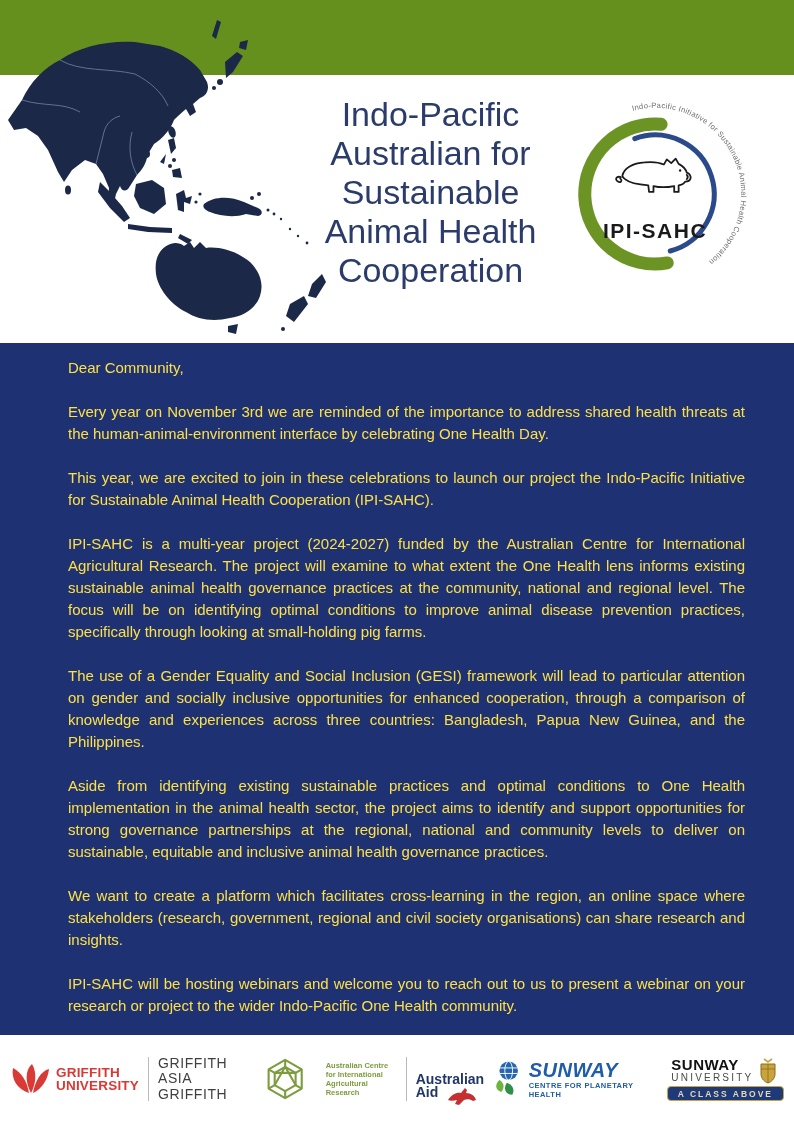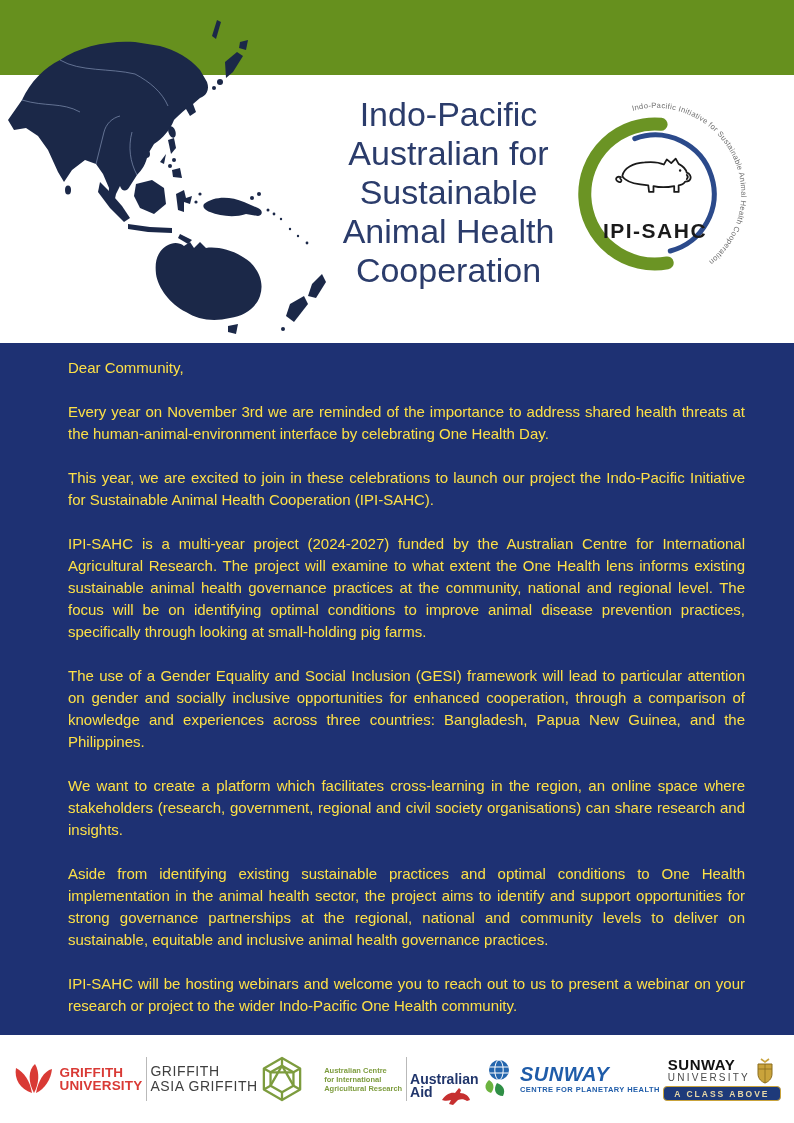--- a/index.html
+++ b/index.html
@@ -3,33 +3,33 @@
 <meta charset="utf-8">
 <style>
   html,body { margin:0; padding:0; }
   body { width:794px; height:1123px; font-family:"Liberation Sans", sans-serif; background:#ffffff; }
   .page { position:relative; width:794px; height:1123px; overflow:hidden; background:#ffffff; }
 
   .topbar { position:absolute; top:0; left:0; width:794px; height:75px; background:#66901e; }
 
   .map-wrap { position:absolute; top:12px; left:0; width:350px; height:365px; z-index:3; pointer-events:none; }
 
-  .title { position:absolute; top:95px; left:266px; width:365px; z-index:2;
+  .title { position:absolute; top:95px; left:248px; width:365px; z-index:2;
            text-align:center; color:#2b3c6b; font-size:34px; line-height:39px; font-weight:400; }
 
   .logo-wrap { position:absolute; top:88px; left:573px; width:210px; height:215px; z-index:2; }
 
   .bodysec { position:absolute; top:343px; left:0; width:794px; height:692px; background:#1e3173;
              box-sizing:border-box; padding:14px 49px 0 68px; color:#fde047;
              font-size:15px; line-height:22px; }
   .bodysec p { margin:0 0 22px 0; text-align:justify; }
   .bodysec p.salutation { text-align:left; }
 
   .footer { position:absolute; top:1035px; left:0; width:794px; height:88px; background:#ffffff;
-            display:flex; align-items:center; justify-content:space-evenly; padding:16px 10px; box-sizing:border-box; }
+            display:flex; align-items:center; justify-content:space-evenly; padding:16px 10px; box-sizing:border-box;gap:9px; }
   .f-item { display:flex; align-items:center; }
   .vdiv { width:1px; height:44px; background:#b9b9b9; }
 
   .gu-text { margin-left:6px; color:#d93a35; font-weight:800; font-size:13.5px; line-height:13px; letter-spacing:.2px; }
   .gai-text { color:#3f3f3f; font-size:14px; line-height:15.5px; letter-spacing:.6px; }
 
   .aciar-text { margin-left:21px; color:#7d9c3e; font-weight:700; font-size:7.5px; line-height:9px; }
 
   .aid-col { color:#20356b; font-weight:800; font-size:14px; line-height:13.5px; position:relative;margin-top:14px; }
   .aid-roo { position:absolute; left:30px; top:12px; }
@@ -131,22 +131,22 @@
       <text x="82" y="150" text-anchor="middle" font-size="21" font-weight="bold" letter-spacing="1.5" fill="#1a1a1a">IPI-SAHC</text>
     </svg>
   </div>
 
   <div class="bodysec">
     <p class="salutation">Dear Community,</p>
     <p>Every year on November 3rd we are reminded of the importance to address shared health threats at the human-animal-environment interface by celebrating One Health Day.</p>
     <p>This year, we are excited to join in these celebrations to launch our project the Indo-Pacific Initiative for Sustainable Animal Health Cooperation (IPI-SAHC).</p>
     <p>IPI-SAHC is a multi-year project (2024-2027) funded by the Australian Centre for International Agricultural Research. The project will examine to what extent the One Health lens informs existing sustainable animal health governance practices at the community, national and regional level.  The focus will be on identifying optimal conditions to improve animal disease prevention practices, specifically through looking at small-holding pig farms.</p>
     <p>The use of a Gender Equality and Social Inclusion (GESI) framework will lead to particular attention on gender and socially inclusive opportunities for enhanced cooperation, through a comparison of knowledge and experiences across three countries: Bangladesh, Papua New Guinea, and the Philippines.</p>
+    <p>Aside from identifying existing sustainable practices and optimal conditions to One Health implementation in the animal health sector, the project aims to identify and support opportunities for strong governance partnerships at the regional, national and community levels to deliver on sustainable, equitable and inclusive animal health governance practices.</p>
     <p>We want to create a platform which facilitates cross-learning in the region, an online space where stakeholders (research, government, regional and civil society organisations) can share research and insights.</p>
-    <p>Aside from identifying existing sustainable practices and optimal conditions to One Health implementation in the animal health sector, the project aims to identify and support opportunities for strong governance partnerships at the regional, national and community levels to deliver on sustainable, equitable and inclusive animal health governance practices.</p>
     <p>IPI-SAHC will be hosting webinars and welcome you to reach out to us to present a webinar on your research or project to the wider Indo-Pacific One Health community.</p>
   </div>
 
   <div class="footer">
 
     <div class="f-item">
       <svg width="40" height="34" viewBox="0 0 40 34">
         <g fill="#d93a35">
           <path d="M19,31 C7,27 1,17 3,6 C11,10 17,19 19,31 Z"></path>
           <path d="M21,31 C15,20 15,8 22,2 C27,10 26,22 21,31 Z"></path>

